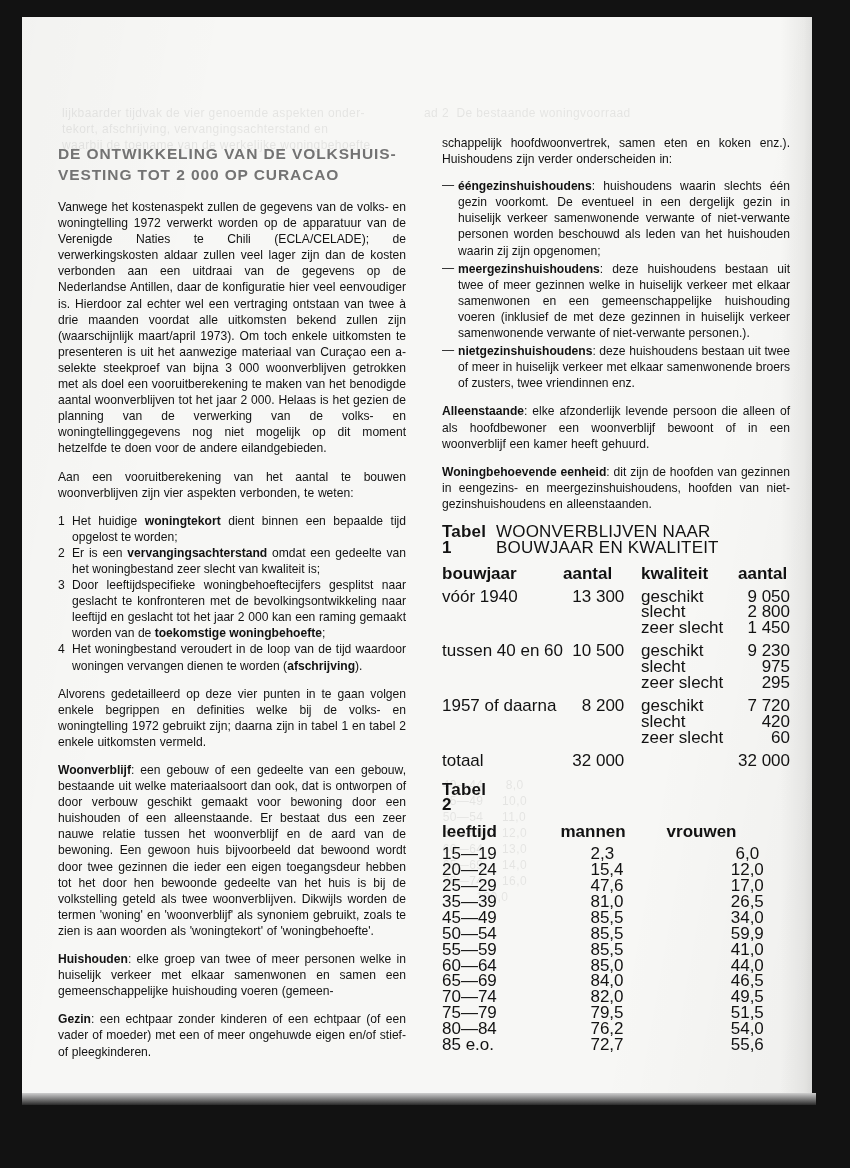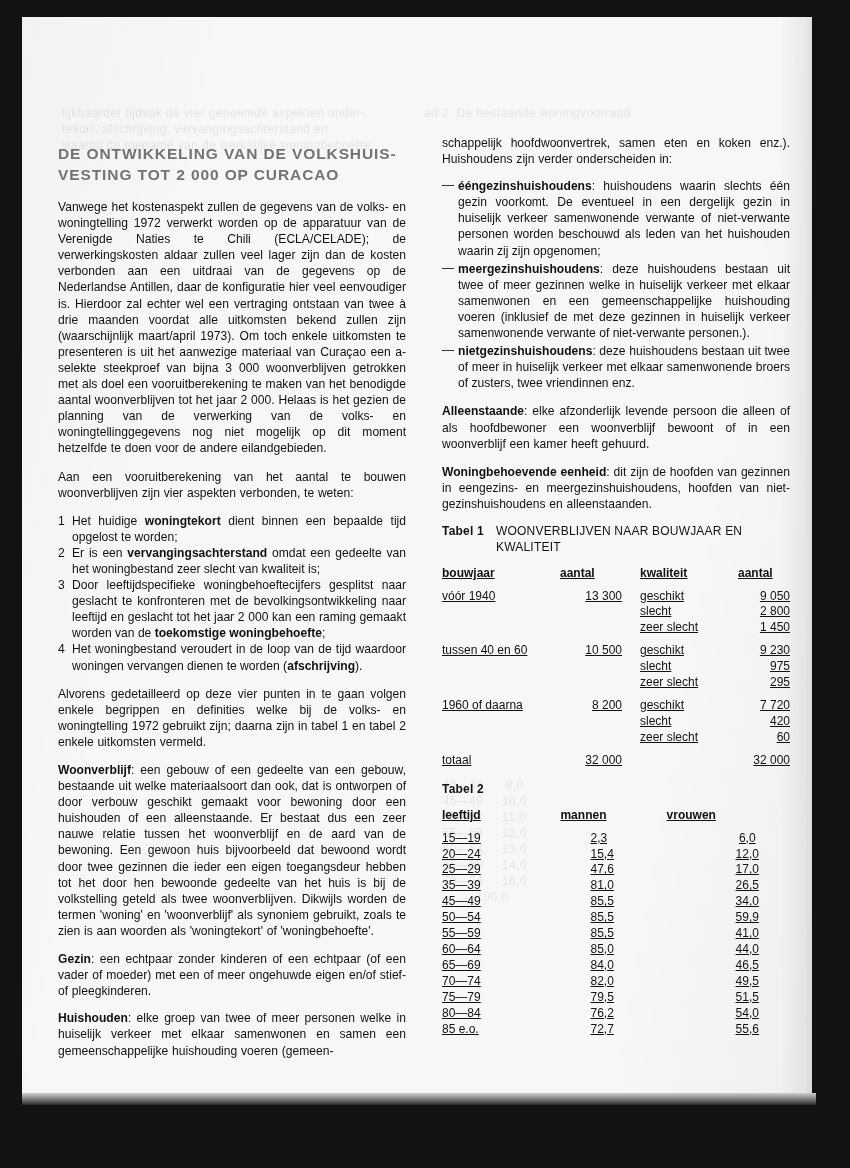--- a/index.html
+++ b/index.html
@@ -137,42 +137,41 @@
     position: absolute;
     left: 0;
     top: -1px;
     font-size: 12.1px;
   }
 
   
   .tbl-block { margin: 0 0 13px 0; }
 
   .tbl-caption {
-    font-size: 12px;
+    font-size: 17px;
     line-height: 15.6px;
     letter-spacing: 0.2px;
     margin-bottom: 11px;
     display: flex;
     align-items: flex-start;
   }
   .tbl-caption .tbl-label {
     font-weight: bold;
     flex: 0 0 auto;
     width: 54px;
   }
   .tbl-caption .tbl-title {
     flex: 1 1 auto;
   }
 
   table.data {
     border-collapse: collapse;
-    font-size: 12px;
+    font-size: 17px;
     line-height: 15.4px;
     width: 100%;
-    text-decoration: underline;
   }
   table.data th {
     font-weight: bold;
     text-align: left;
     padding: 0 0 7px 0;
     white-space: nowrap;
   }
   table.data td {
     padding: 0 0 0.5px 0;
     white-space: nowrap;
@@ -250,23 +249,23 @@
         </li>
         <li>
           <span class="num">4</span><span>Het woningbestand veroudert in de loop van de tijd waardoor woningen vervangen dienen te worden (</span><b>afschrijving</b><span>).</span>
         </li>
       </ol>
 
       <p class="para">Alvorens gedetailleerd op deze vier punten in te gaan volgen enkele begrippen en definities welke bij de volks- en woningtelling 1972 gebruikt zijn; daarna zijn in tabel 1 en tabel 2 enkele uitkomsten vermeld.</p>
 
       <p class="para"><b>Woonverblijf</b><span>: een gebouw of een gedeelte van een gebouw, bestaande uit welke materiaalsoort dan ook, dat is ontworpen of door verbouw geschikt gemaakt voor bewoning door een huishouden of een alleenstaande. Er bestaat dus een zeer nauwe relatie tussen het woonverblijf en de aard van de bewoning. Een gewoon huis bijvoorbeeld dat bewoond wordt door twee gezinnen die ieder een eigen toegangsdeur hebben tot het door hen bewoonde gedeelte van het huis is bij de volkstelling geteld als twee woonverblijven. Dikwijls worden de termen 'woning' en 'woonverblijf' als synoniem gebruikt, zoals te zien is aan woorden als 'woningtekort' of 'woningbehoefte'.</span></p>
 
+      <p class="para"><b>Huishouden</b><span>: elke groep van twee of meer personen welke in huiselijk verkeer met elkaar samenwonen en samen een gemeenschappelijke huishouding voeren (gemeen-</span></p>
+
       <p class="para tight"><b>Gezin</b><span>: een echtpaar zonder kinderen of een echtpaar (of een vader of moeder) met een of meer ongehuwde eigen en/of stief- of pleegkinderen.</span></p>
-
-      <p class="para"><b>Huishouden</b><span>: elke groep van twee of meer personen welke in huiselijk verkeer met elkaar samenwonen en samen een gemeenschappelijke huishouding voeren (gemeen-</span></p>
 
     </div>
 
     <div class="col" id="col-right">
 
       <p class="para tight">schappelijk hoofdwoonvertrek, samen eten en koken enz.). Huishoudens zijn verder onderscheiden in:</p>
 
       <ul class="dashlist">
         <li>
           <span class="dash">—</span><b>ééngezinshuishoudens</b><span>: huishoudens waarin slechts één gezin voorkomt. De eventueel in een dergelijk gezin in huiselijk verkeer samenwonende verwante of niet-verwante personen worden beschouwd als leden van het huishouden waarin zij zijn opgenomen;</span>
@@ -344,21 +343,21 @@
             </tr>
             <tr>
               <td></td>
               <td></td>
               <td></td>
               <td>zeer slecht</td>
               <td class="num-r">295</td>
             </tr>
 
             <tr class="gap-row">
-              <td>1960 of daarna</td>
+              <td>1957 of daarna</td>
               <td class="num-r">8 200</td>
               <td></td>
               <td>geschikt</td>
               <td class="num-r">7 720</td>
             </tr>
             <tr>
               <td></td>
               <td></td>
               <td></td>
               <td>slecht</td>

